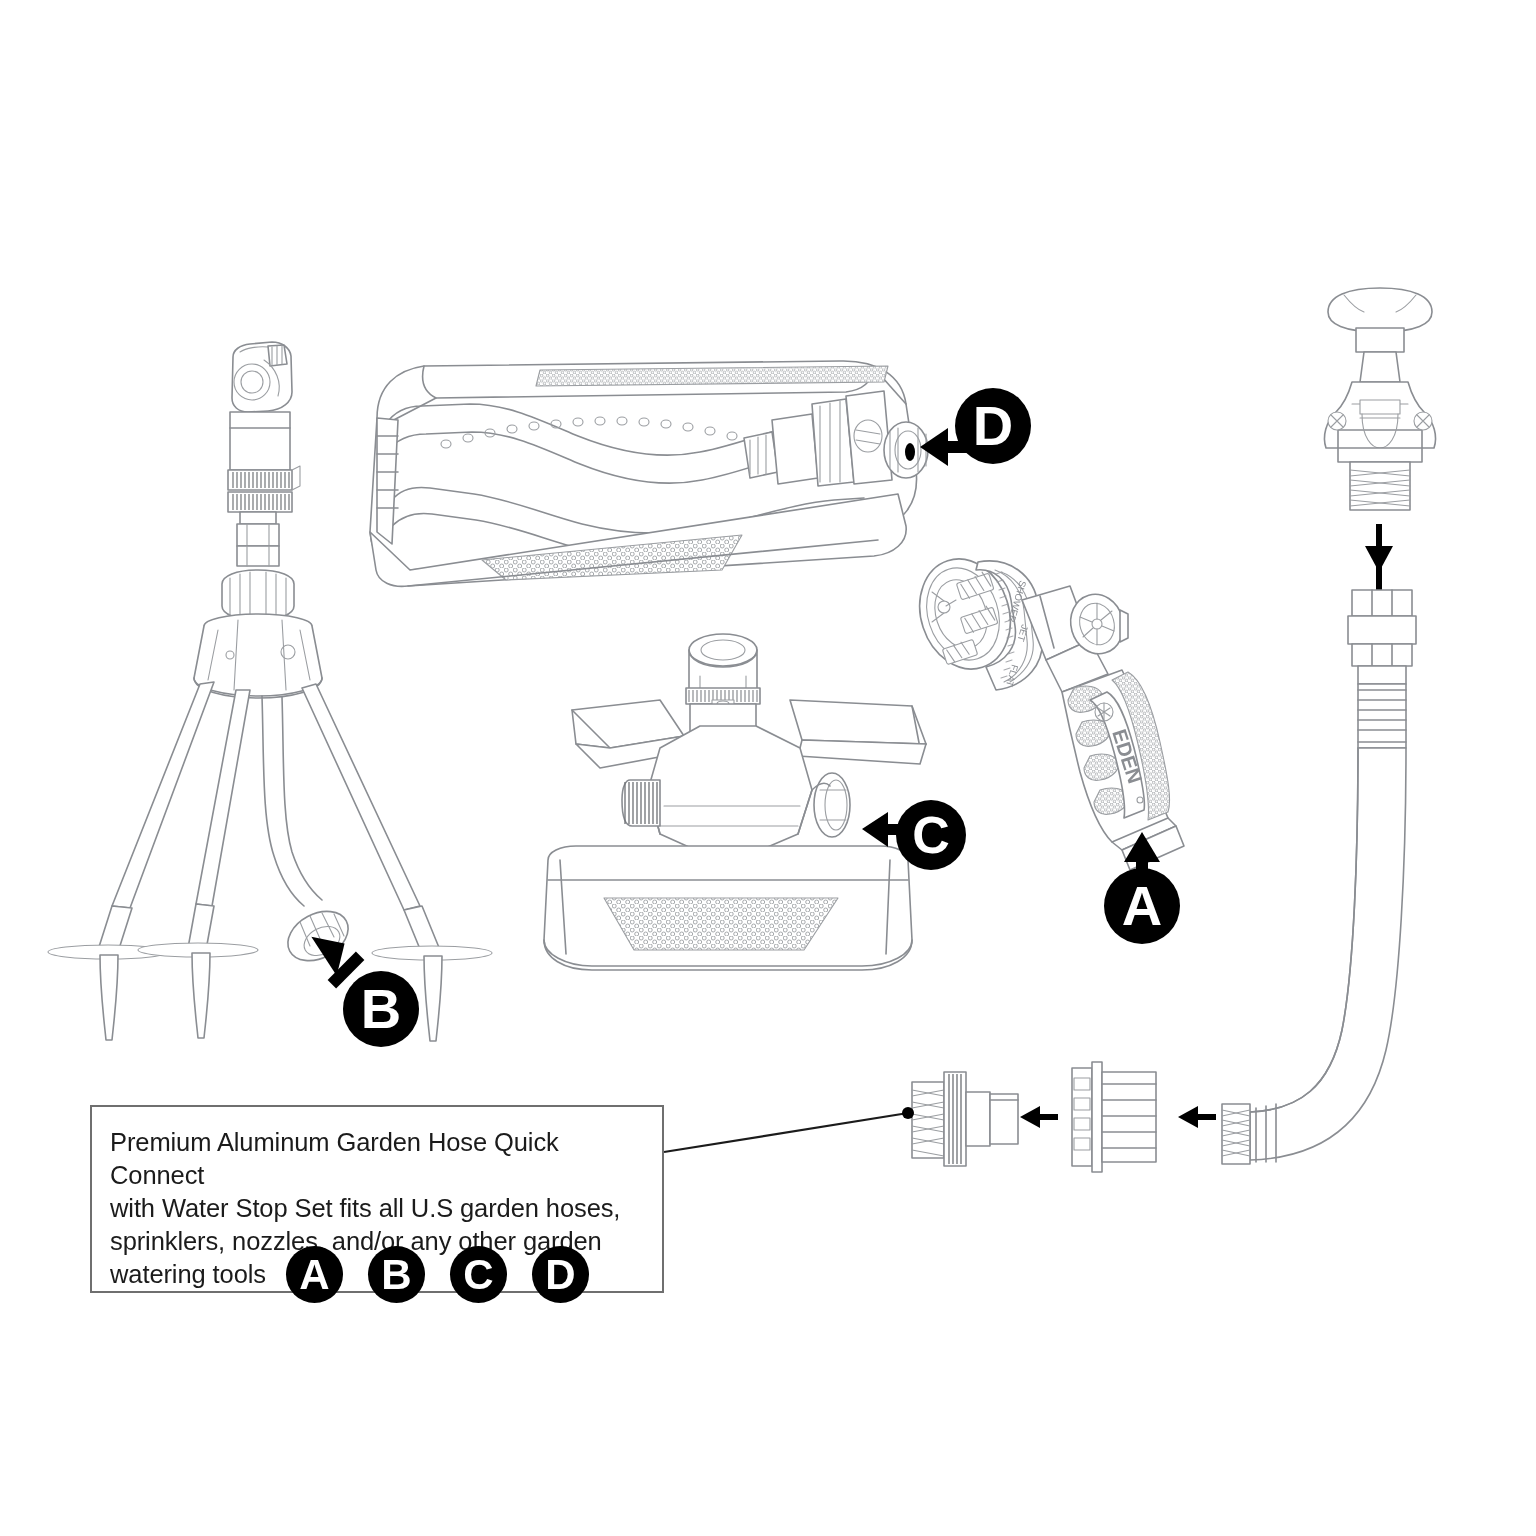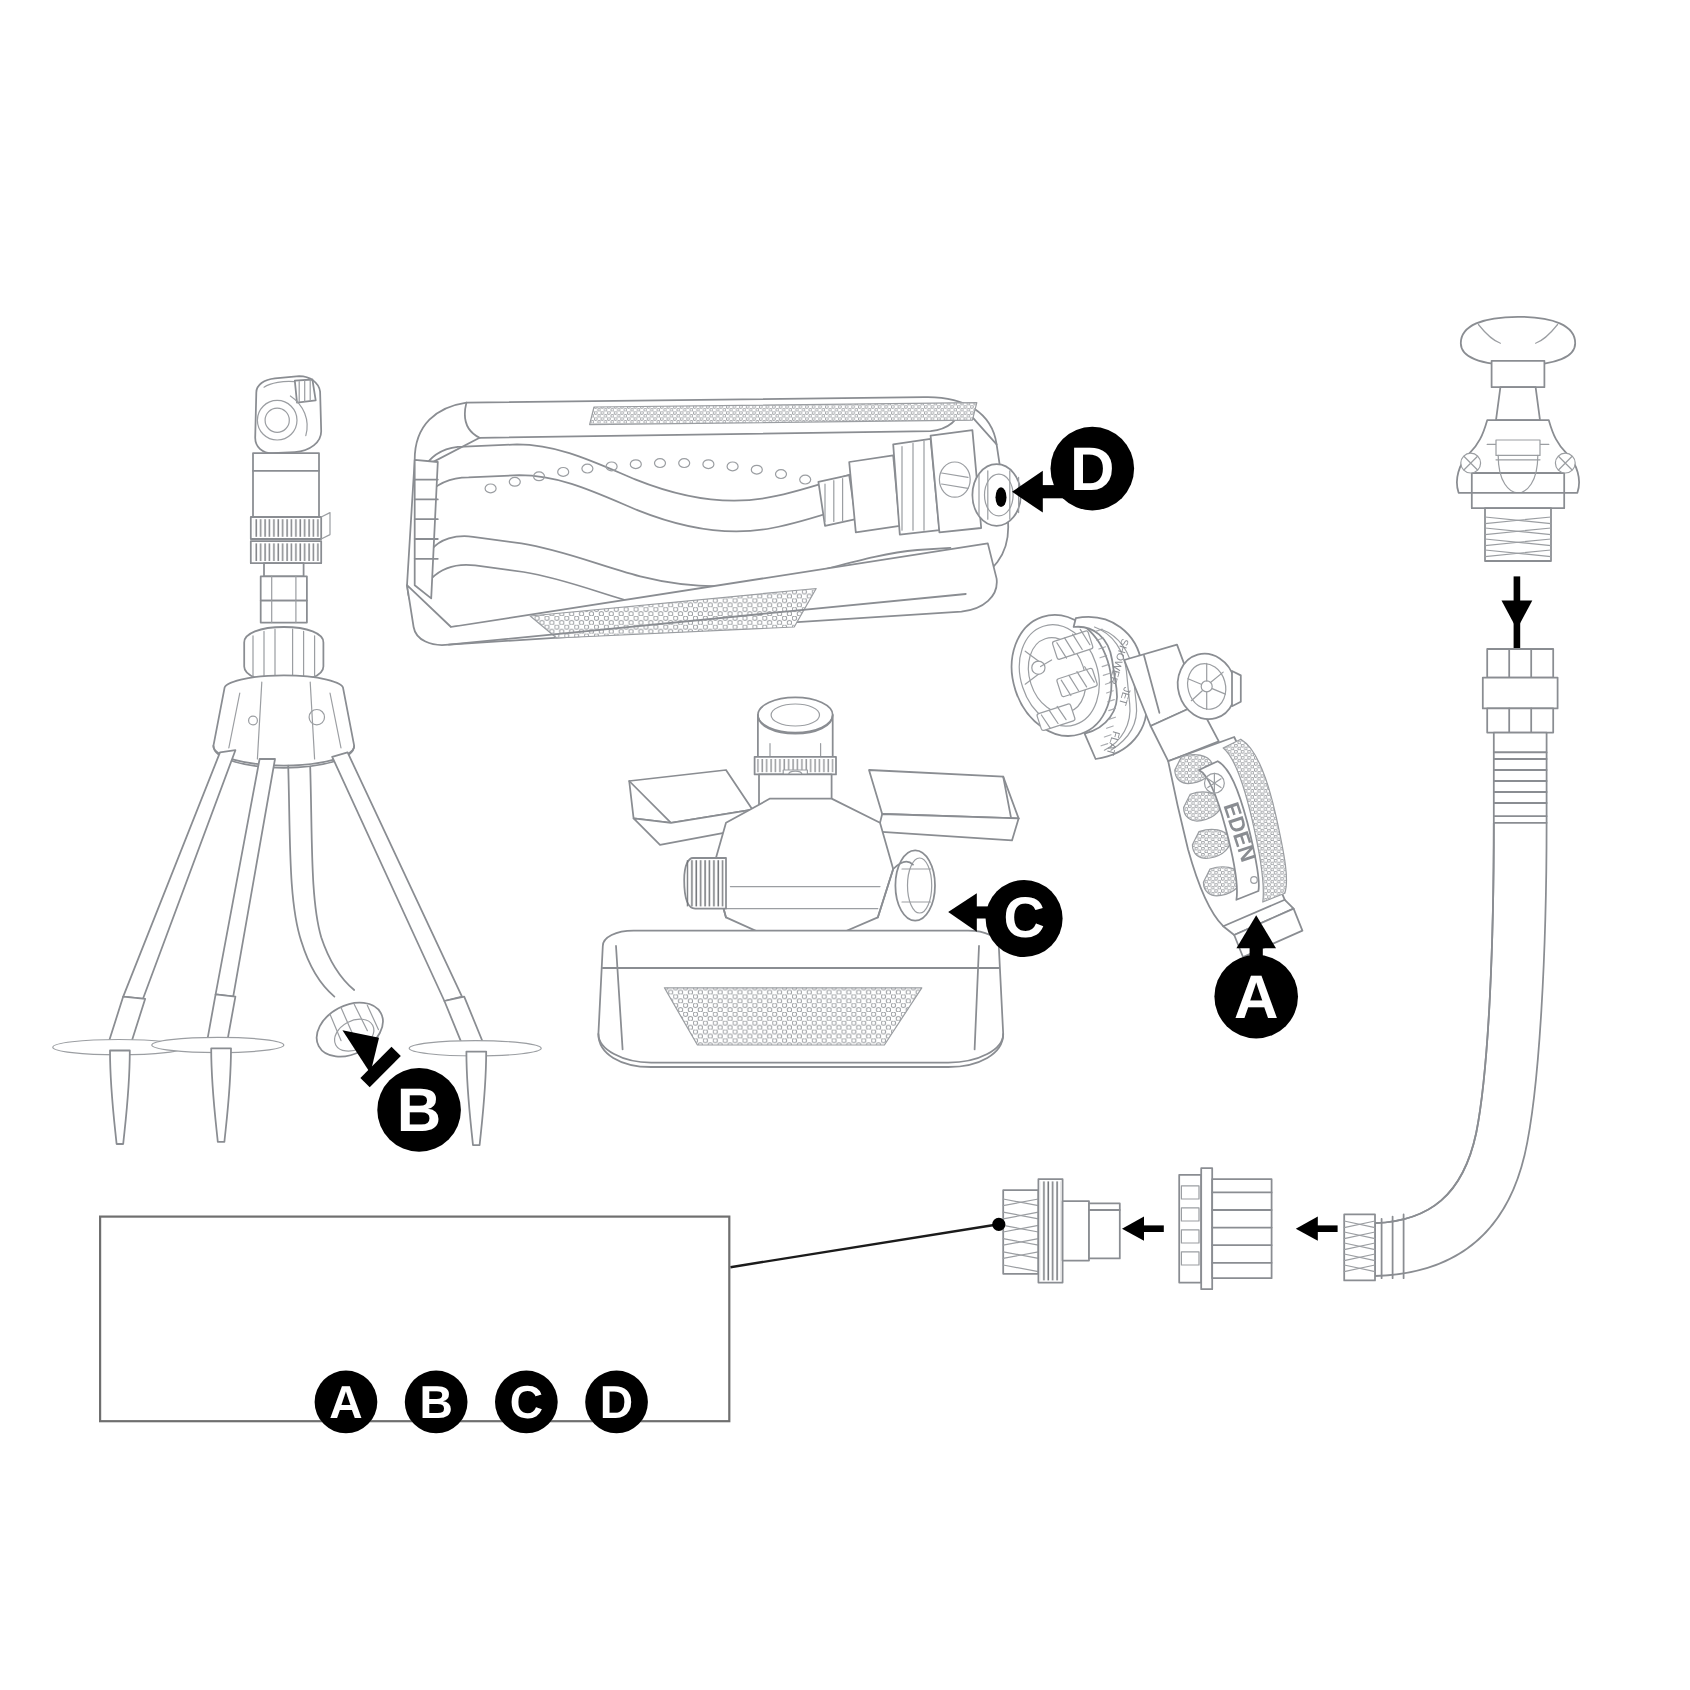--- a/index.html
+++ b/index.html
@@ -504,19 +504,23 @@
 
   <div class="badge badge-callout" style="left:955px; top:388px;">D</div>
 
   <div class="badge badge-callout small" style="left:896px; top:800px;">C</div>
 
   <div class="badge badge-callout" style="left:1104px; top:868px;">A</div>
 
   <div class="badge badge-callout" style="left:343px; top:971px;">B</div>
 
   <div class="caption-box"></div>
+  <div class="caption-text">Premium Aluminum Garden Hose Quick Connect
+with Water Stop Set fits all U.S garden hoses,
+sprinklers, nozzles, and/or any other garden
+watering tools</div>
 
   <div class="badge badge-legend" style="left:286px;">A</div>
   <div class="badge badge-legend" style="left:368px;">B</div>
   <div class="badge badge-legend" style="left:450px;">C</div>
   <div class="badge badge-legend" style="left:532px;">D</div>
 
 </div>
 
 </body></html>

